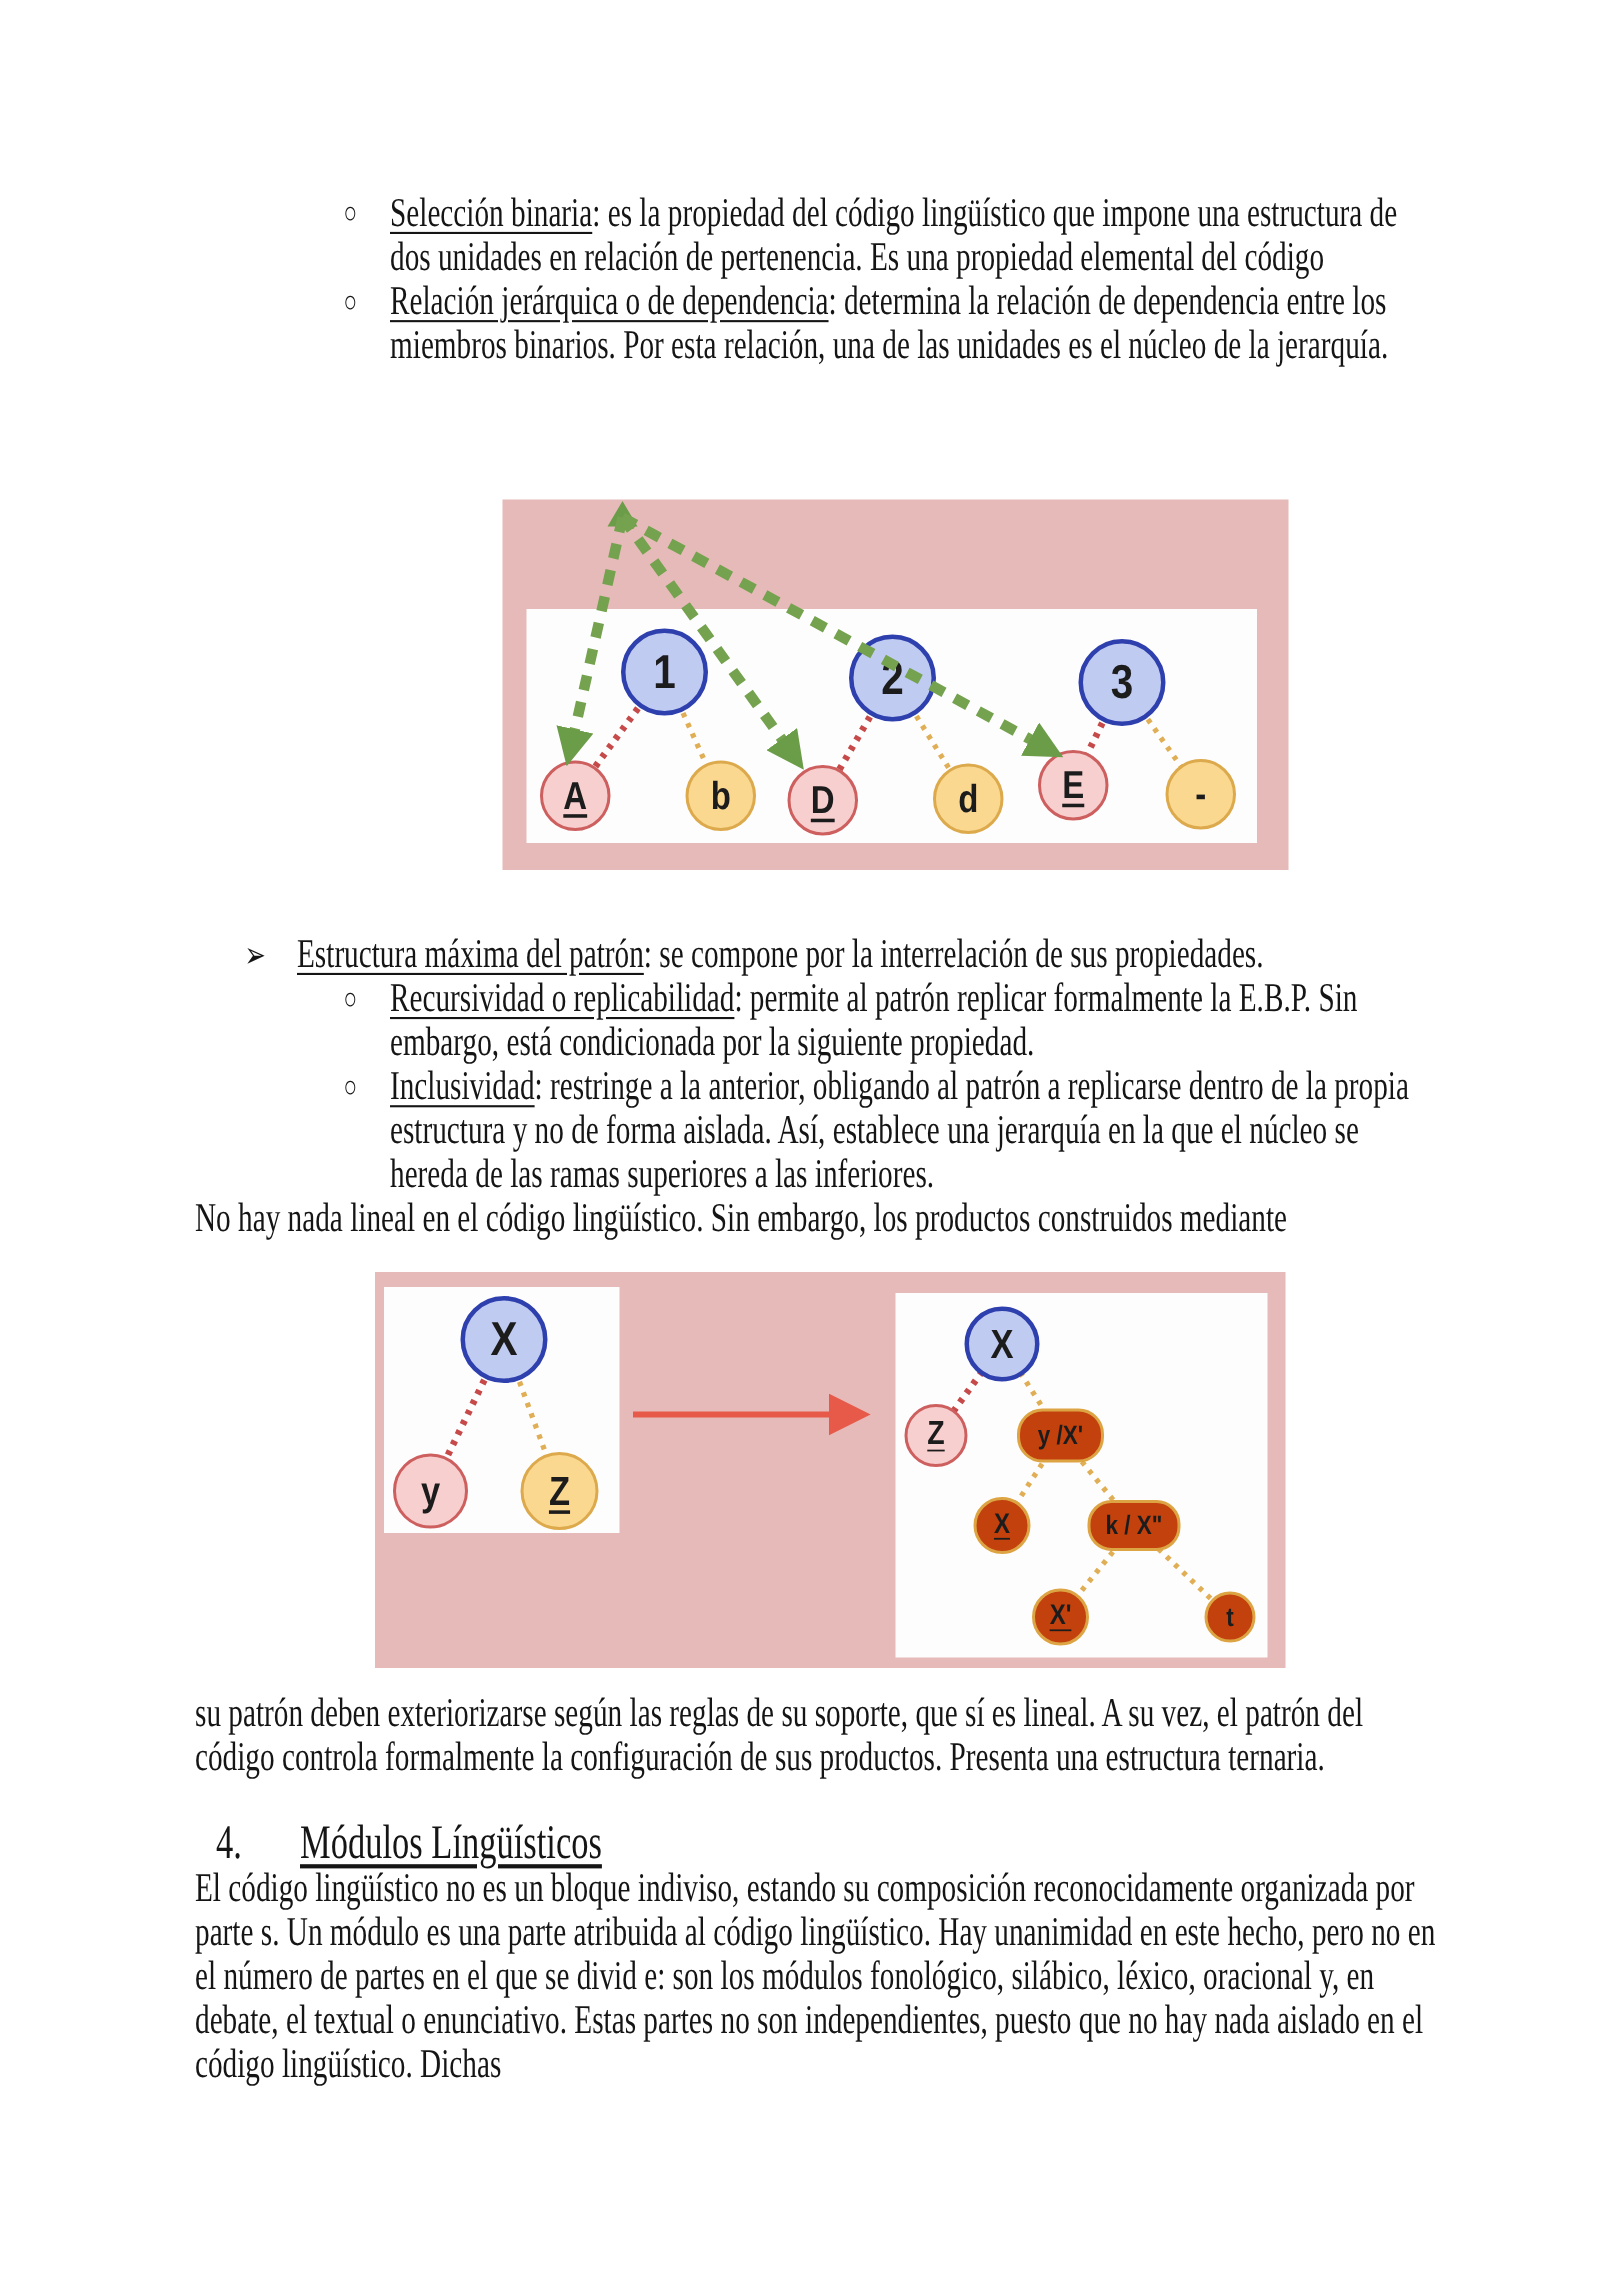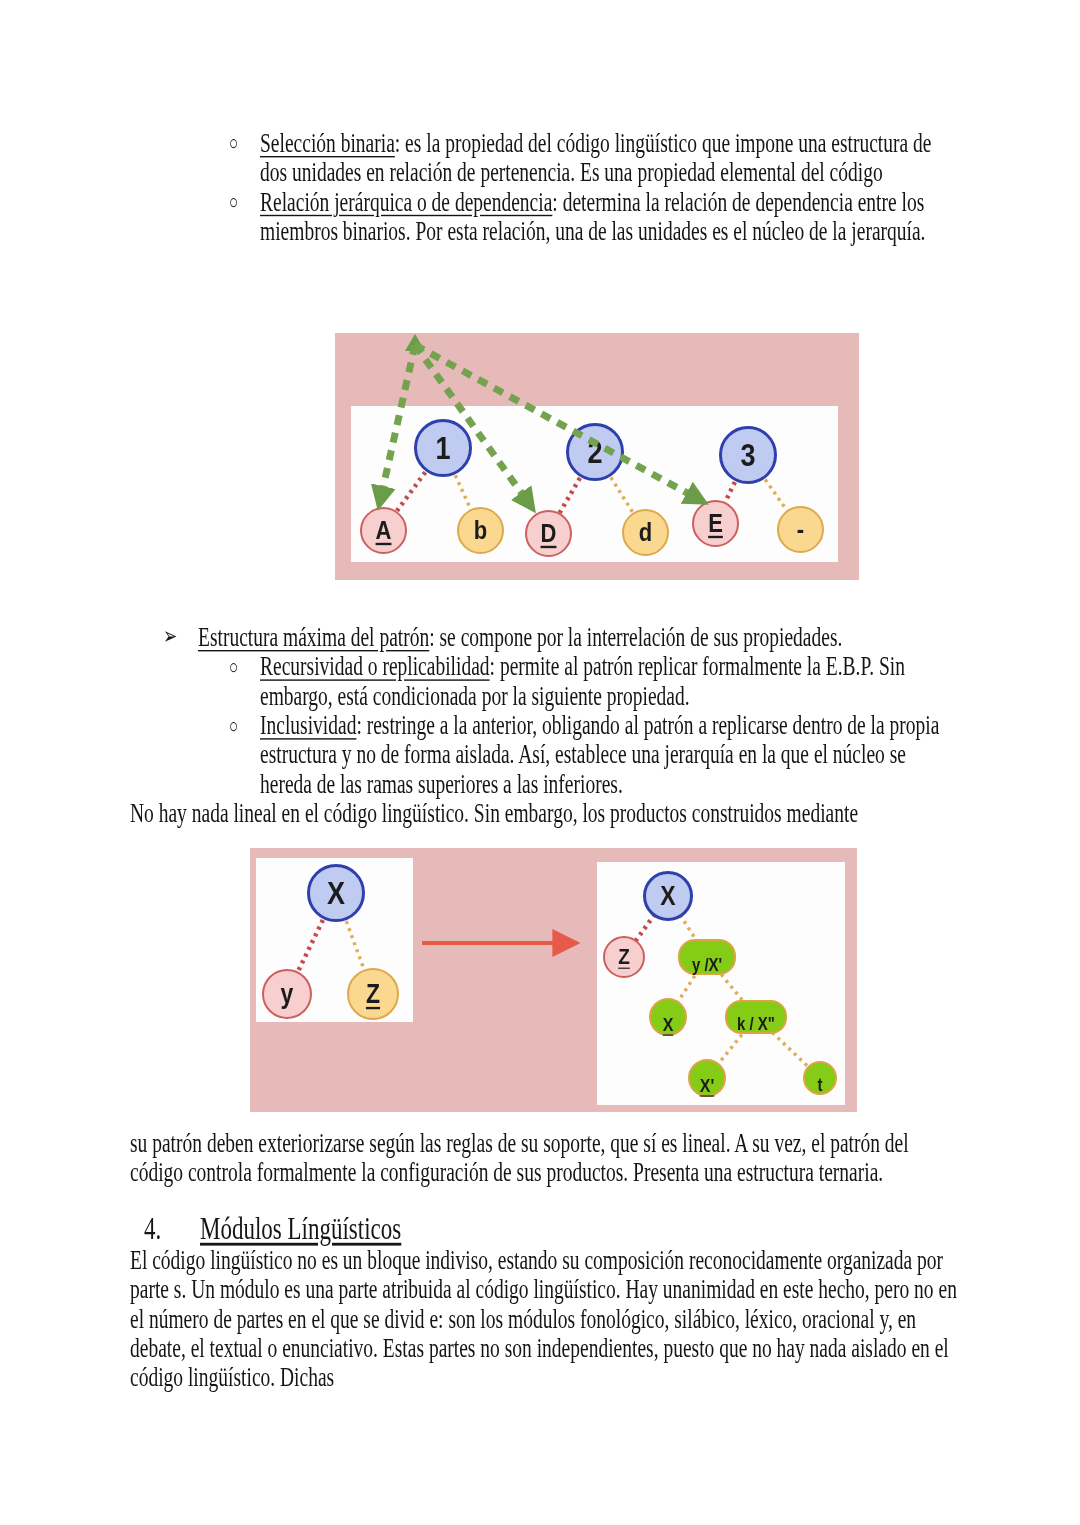--- a/index.html
+++ b/index.html
@@ -29,21 +29,21 @@
   .overlay { z-index:3; }
   .node {
     position:absolute; z-index:2; display:flex; align-items:center; justify-content:center;
     font-family:"Liberation Sans", sans-serif; font-weight:bold; color:#1c1c1c;
     border-radius:50%; box-sizing:border-box;
   }
   .node > span { transform:scaleY(1.18); }
   .blue   { background:#c0cbf1; border:3px solid #2e3fae; }
   .rednode{ background:#f8cfcf; border:2.5px solid #cd5f5f; }
   .or1    { background:#fbd890; border:2.5px solid #dcaa4c; }
-  .or2    { background:#84cc16; border:2px solid #dda444;align-items:flex-end; }
+  .or2    { background:#c2410c; border:2px solid #dda444; }
   .pill   { border-radius:17px; }
 </style>
 </head>
 <body>
 
 <div class="page">
 
   <section class="tblock" style="left:130px; top:128px; width:830px;">
     <div class="o-item">
       <span class="marker">○</span>

